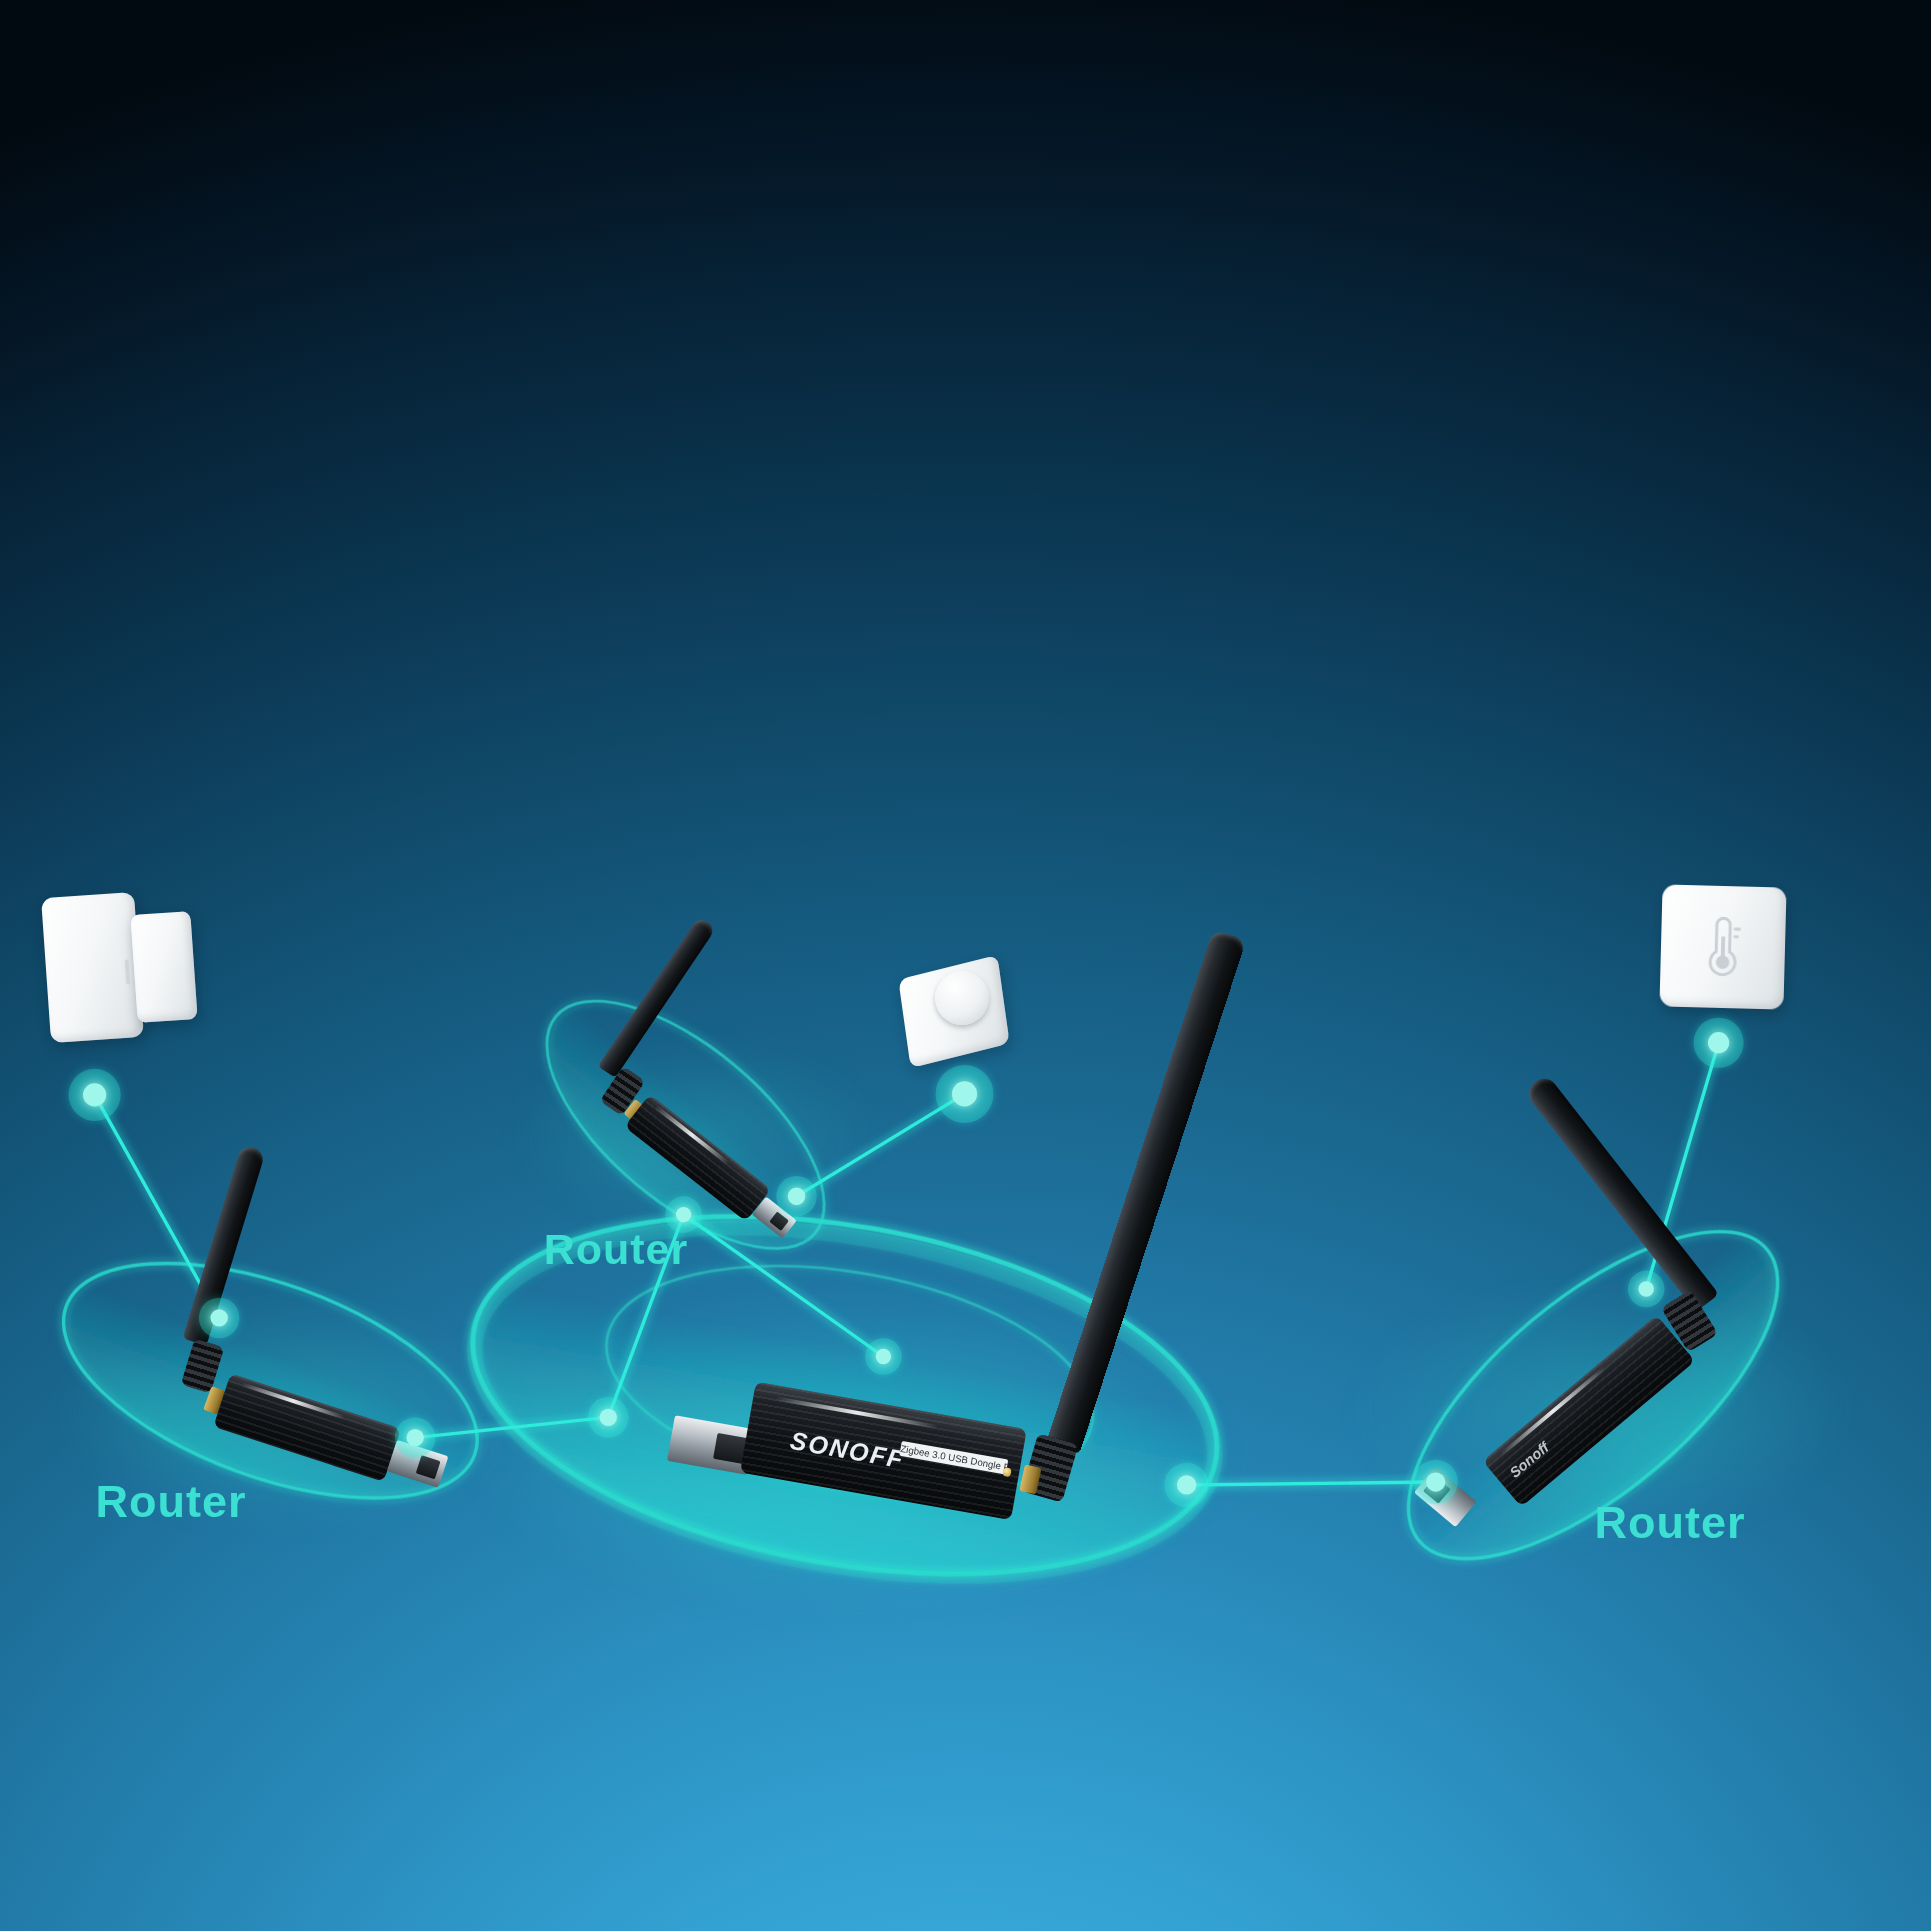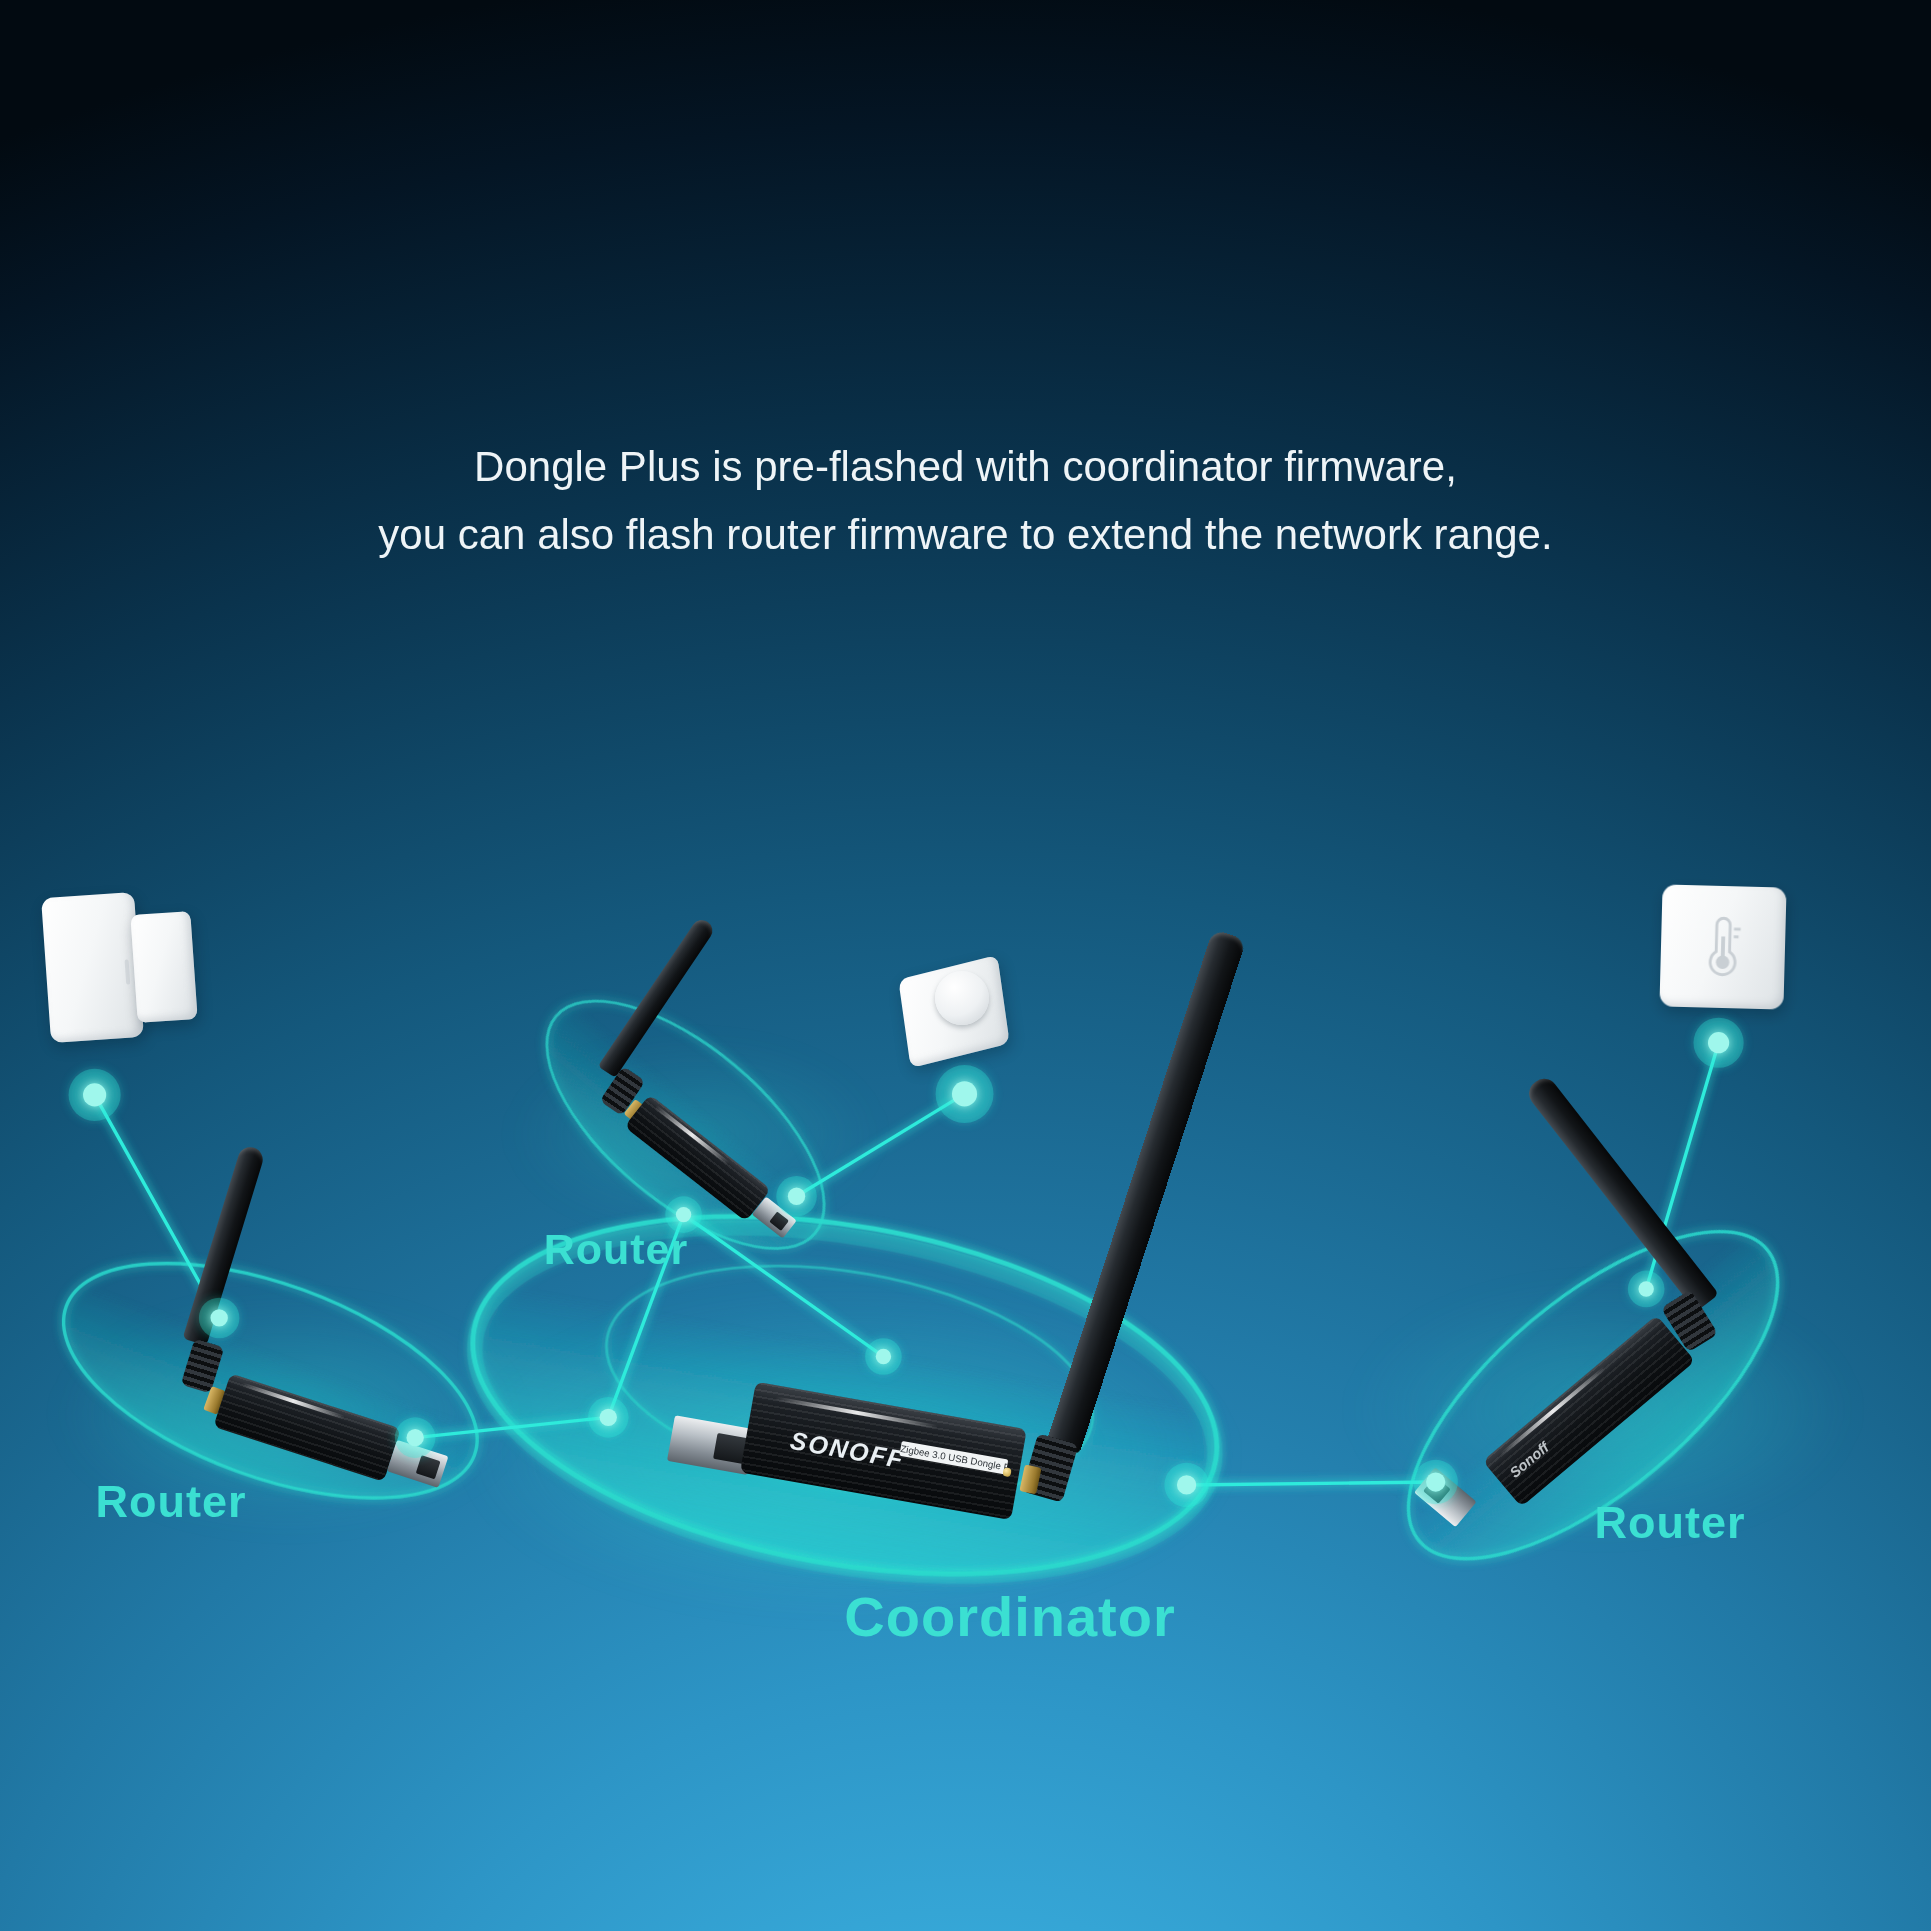--- a/index.html
+++ b/index.html
@@ -215,24 +215,19 @@
         <circle cx="999" cy="1133" r="13"></circle>
         <circle cx="915" cy="1405" r="8"></circle>
         <circle cx="1229" cy="1538" r="10"></circle>
         <circle cx="1487" cy="1535" r="10"></circle>
         <circle cx="1705" cy="1335" r="8"></circle>
         <circle cx="1780" cy="1080" r="11"></circle>
       </g>
     </g>
   </svg>
 
-  <div class="subtitle">
-    <div>Dongle Plus is pre-flashed with coordinator firmware,</div>
-    <div>you can also flash router firmware to extend the network range.</div>
-  </div>
 
   <div class="nlabel" style="left:171px;top:1502px;font-size:45px;">Router</div>
   <div class="nlabel" style="left:616px;top:1249px;font-size:43px;">Router</div>
   <div class="nlabel" style="left:1670px;top:1523px;font-size:45px;">Router</div>
-  <div class="nlabel" style="left:1010px;top:1616px;font-size:56px;">Coordinator</div>
 
 </div>
 
 
 </body></html>

